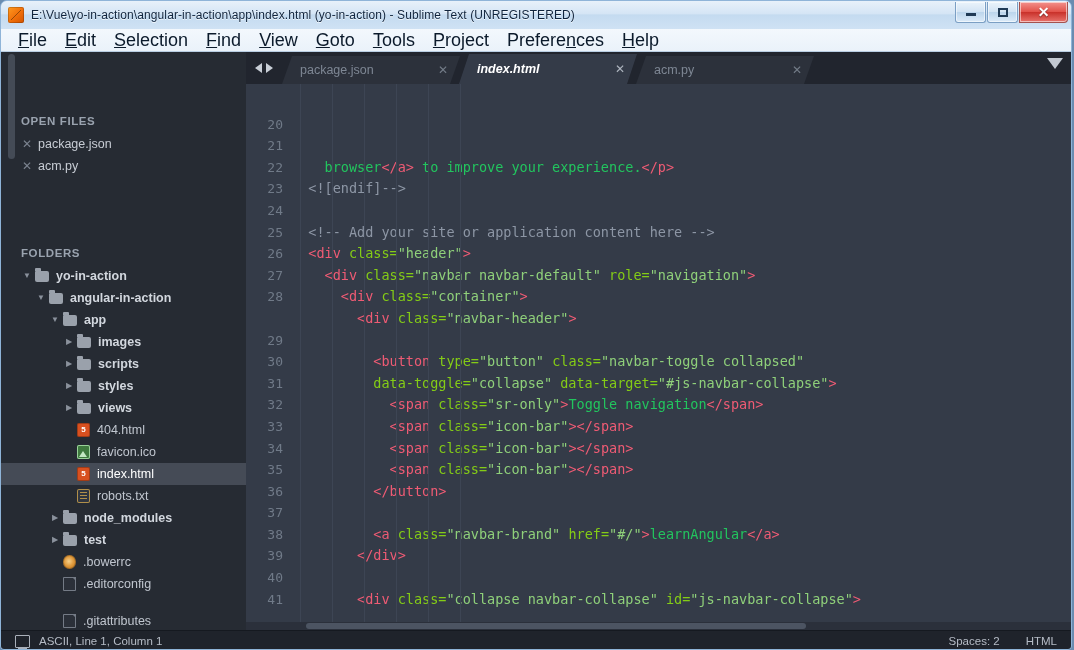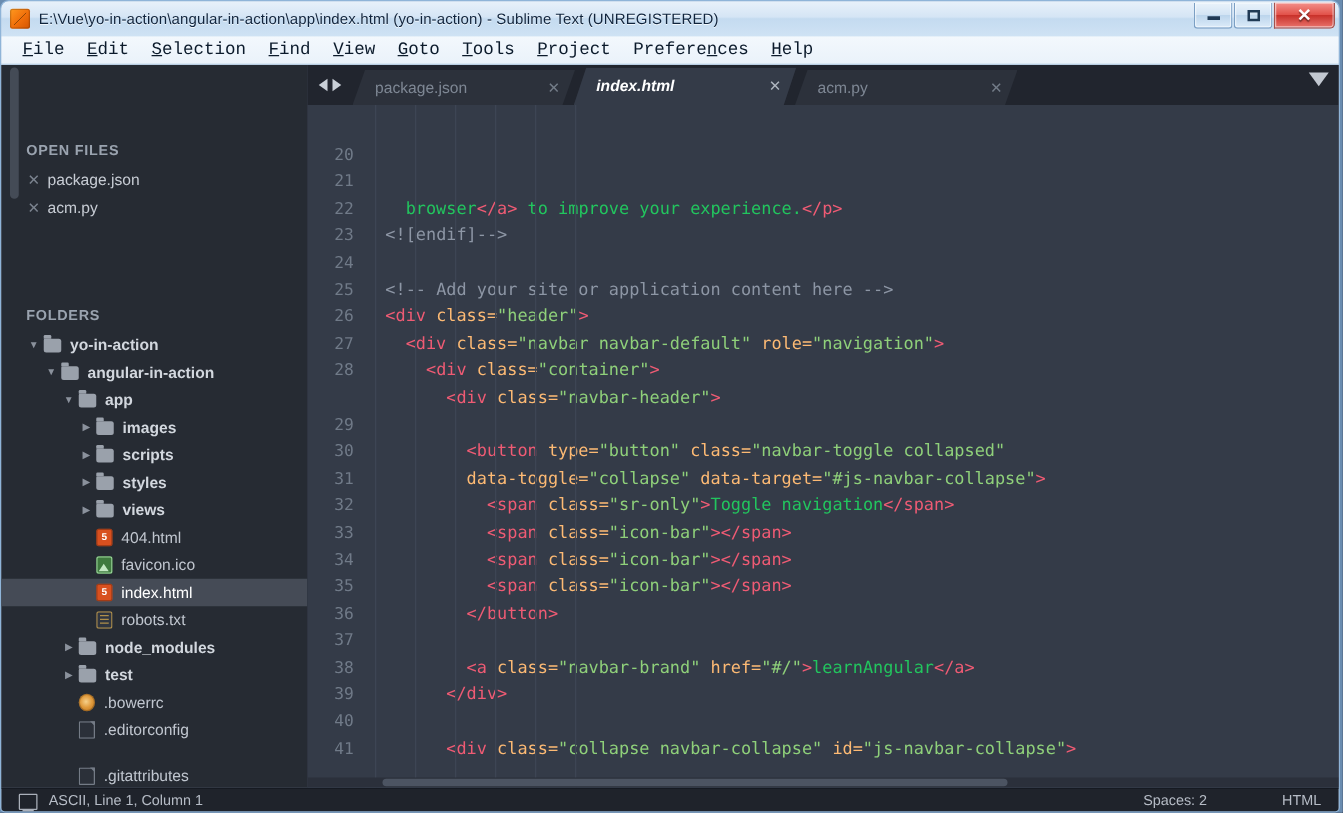--- a/index.html
+++ b/index.html
@@ -85,26 +85,25 @@
   
   .menubar {
     height: 23px;
     background: linear-gradient(to bottom, #f3f8fd 0%, #eaf2fa 100%);
     border-bottom: 1px solid #b9cee3;
     display: flex; align-items: center;
     padding-left: 8px;
     box-sizing: border-box;
   }
   .menu-item {
-    font-size: 14px;
+    font-size: 18px;
     color: #0b1a2b;
     padding: 2px 9px;
     cursor: default;
     white-space: nowrap;
-    font-family: Liberation Mono, monospace;
   }
   .menu-item u { text-decoration: underline; }
   
   .frame {
     position: relative;
     height: 578px;
     background: #2b303b;
     display: flex;
     overflow: hidden;
   }
@@ -352,21 +351,21 @@
   .code .row { height: 21.6px; }
   .guides {
     position: absolute; left: 0; top: 0; bottom: 0; right: 0;
     pointer-events: none;
   }
   .guides i {
     position: absolute; top: 0; bottom: 0;
     width: 1px; background: #3d4554;
   }
   .tag { color: #ef5b74; }
-  .attr { color: #fdba74; }
+  .attr { color: #84cc16; }
   .str { color: #8fd07a; }
   .txt { color: #22c55e; }
   .com { color: #8d96a5; }
   .punct { color: #9fa8b5; }
   .code-hscroll {
     position: absolute; left: 0; right: 0; bottom: 0;
     height: 8px;
     background: #2b303b;
   }
   .code-hscroll i {
@@ -392,21 +391,21 @@
     margin-right: 9px;
     position: relative;
   }
   .status-ico::after {
     content: "";
     position: absolute; left: 2px; bottom: -3px;
     width: 9px; height: 2px; background: #aab0ba;
   }
   .status-left { flex: 0 0 auto; }
   .status-spacer { flex: 1 1 auto; }
-  .status-right { margin-left: 60px; }
+  .status-right { margin-left: 26px; }
 </style>
 </head>
 <body>
 
 <div class="window">
 
   <div class="titlebar">
     <div class="st-logo"></div>
     <div class="title-text">E:\Vue\yo-in-action\angular-in-action\app\index.html (yo-in-action) - Sublime Text (UNREGISTERED)</div>
     <div class="winbtns">

